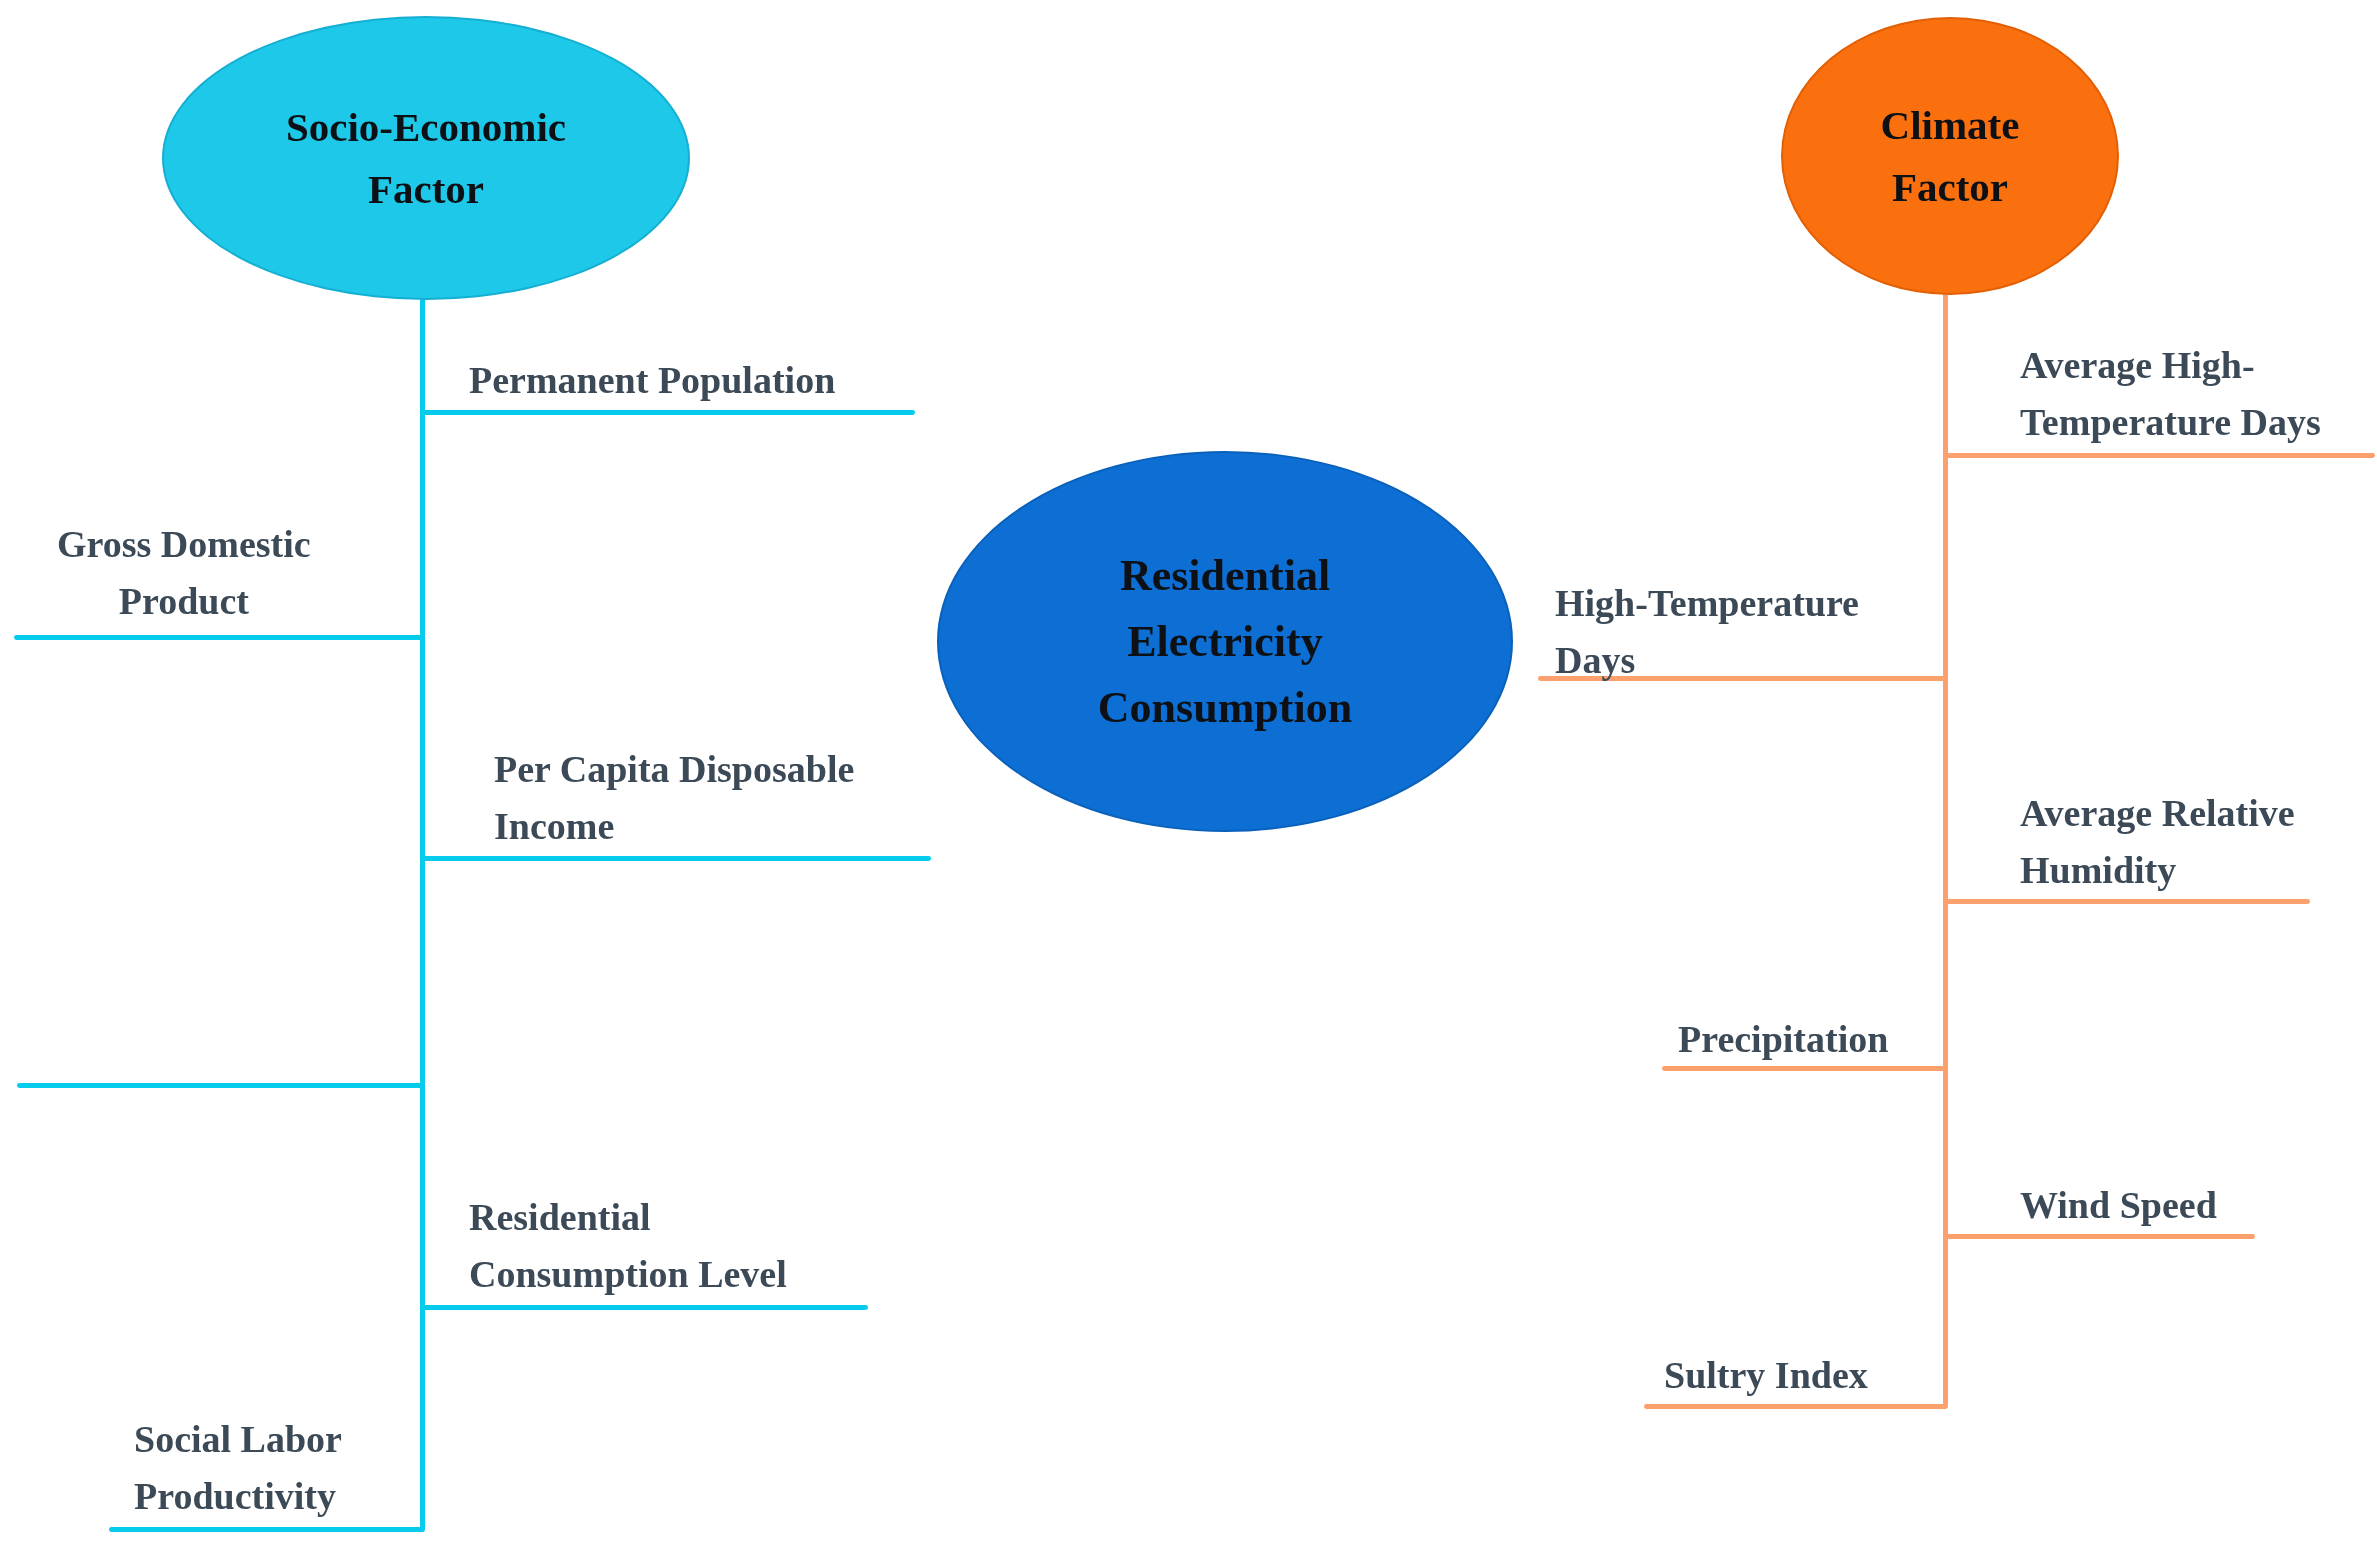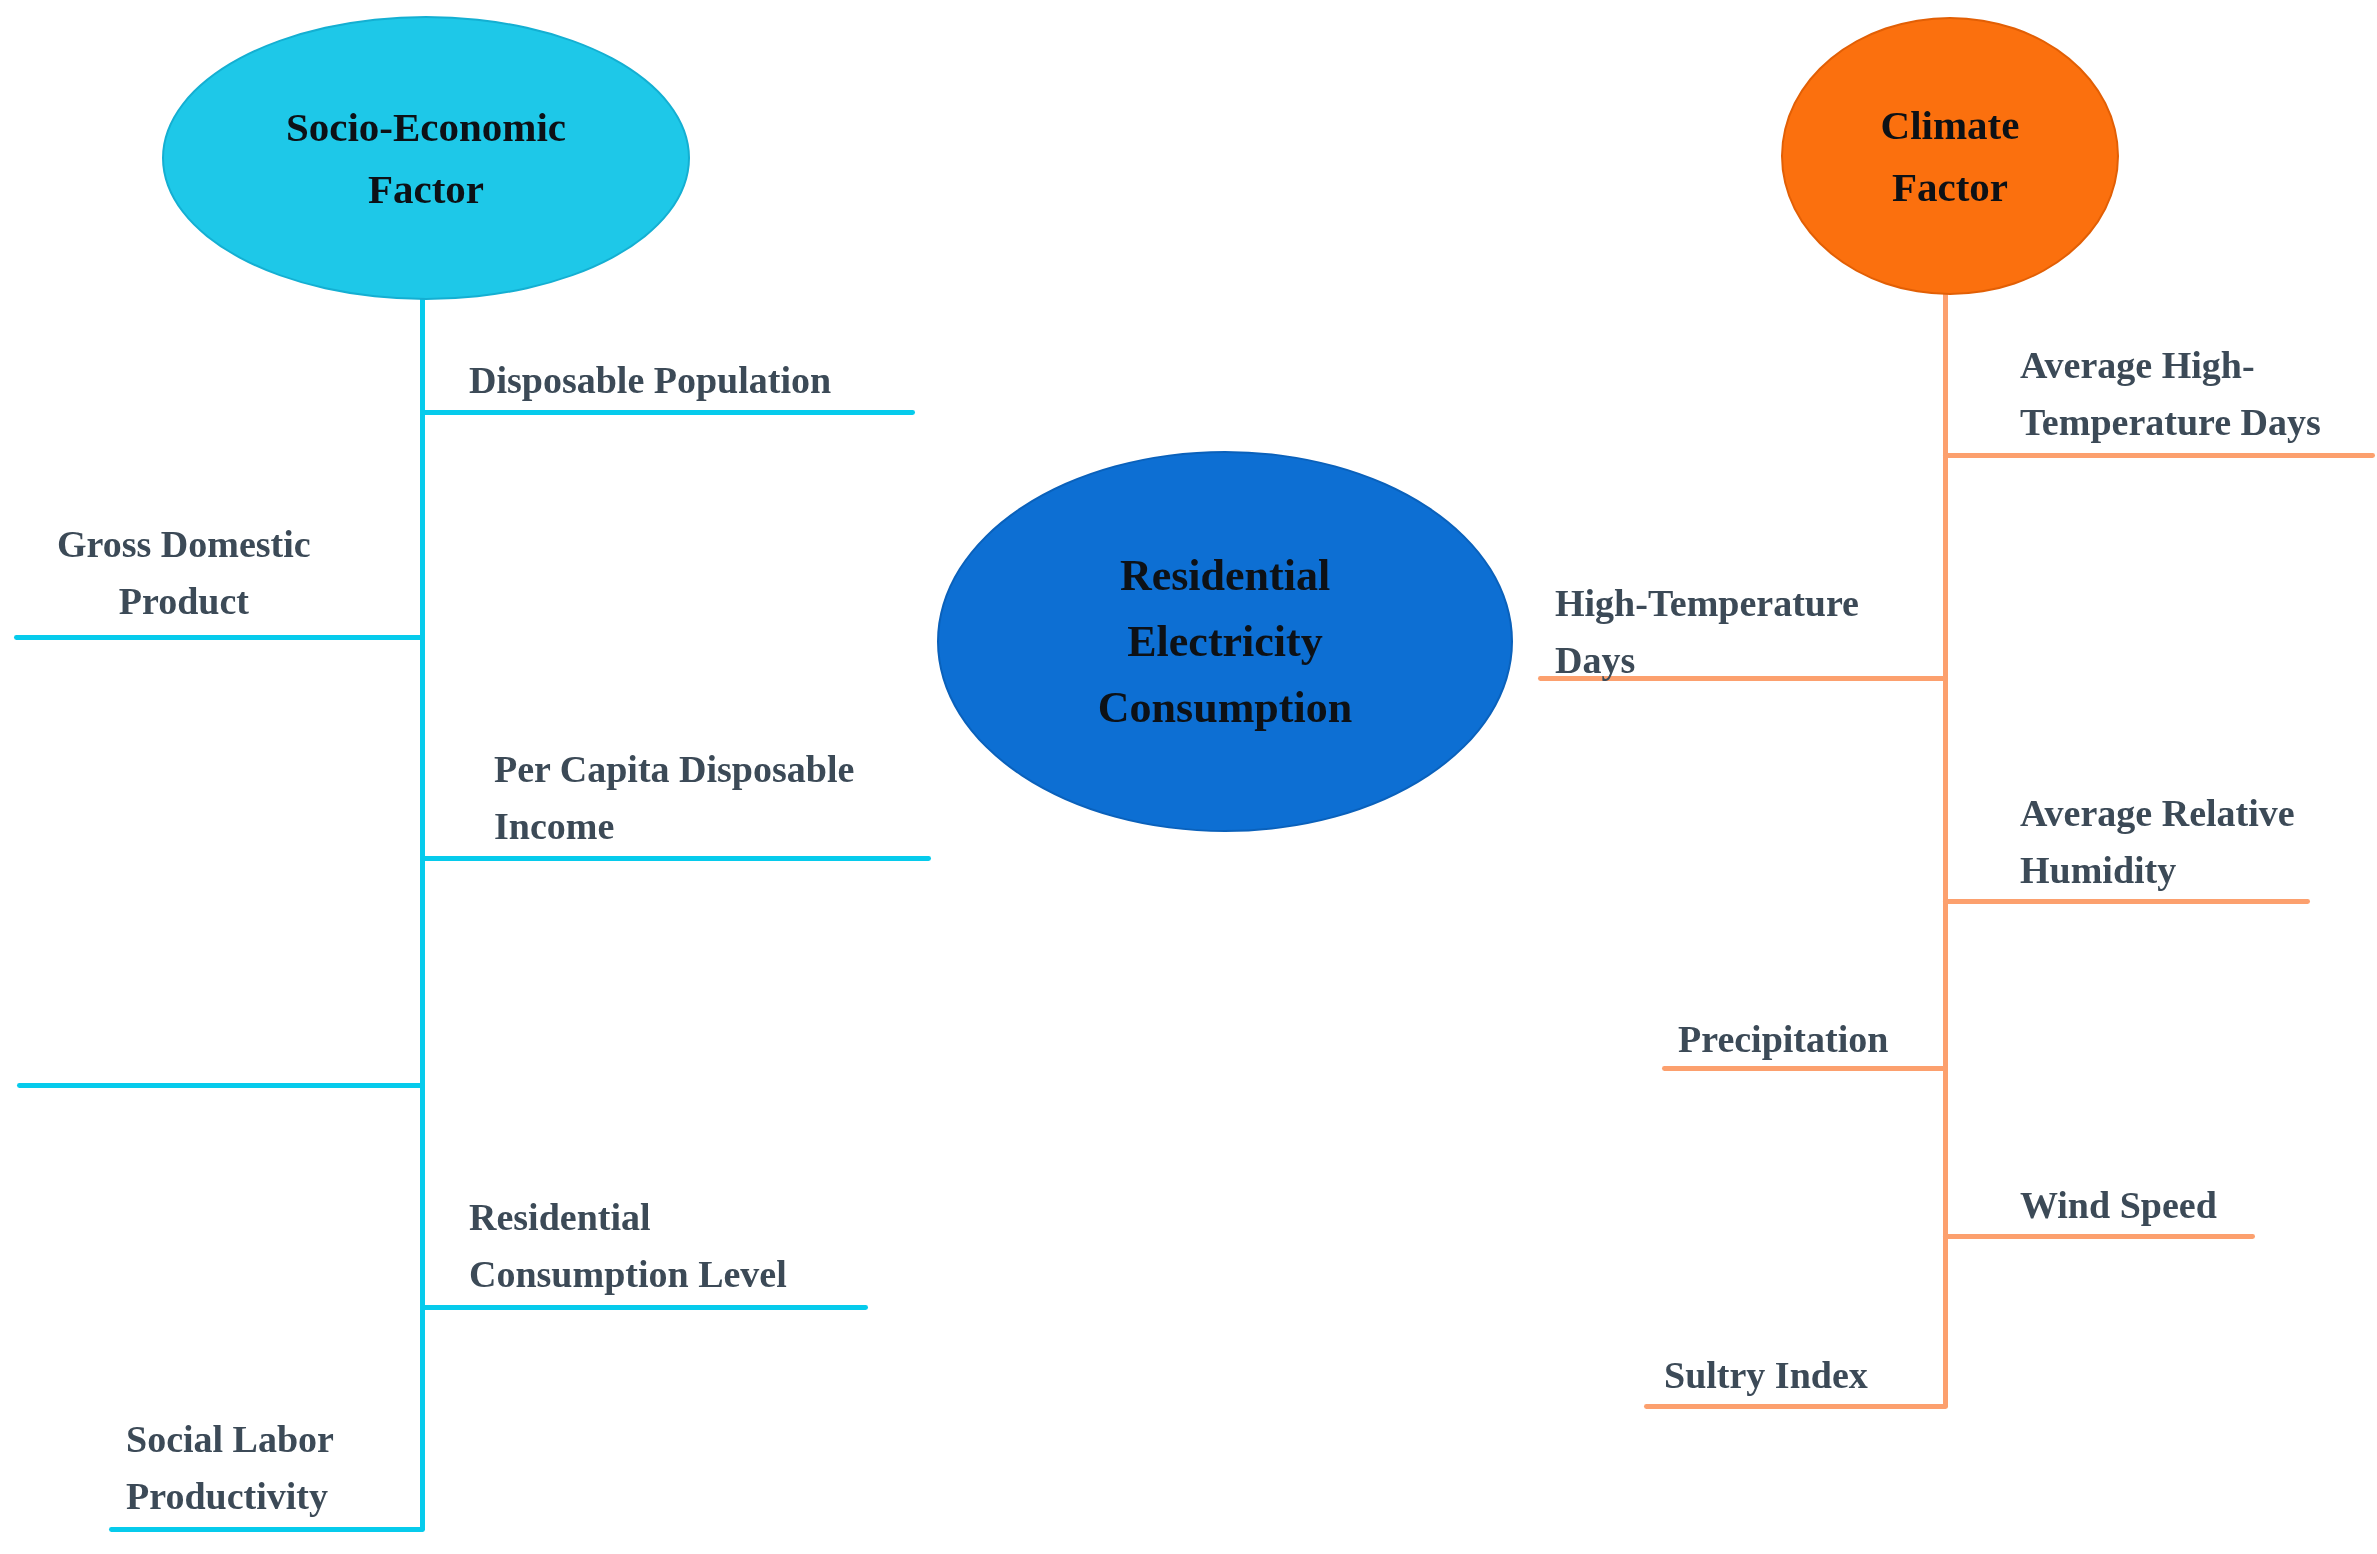--- a/index.html
+++ b/index.html
@@ -86,40 +86,40 @@
 
   <div class="node node-center">
     <div>
       <div>Residential</div>
       <div>Electricity</div>
       <div>Consumption</div>
     </div>
   </div>
 
   <div class="lbl" style="left:469px;top:352px;">
-    <div>Disposable Population</div>
+    <div>Permanent Population</div>
   </div>
 
   <div class="lbl" style="left:57px;top:516px;text-align:center;">
     <div>Gross Domestic</div>
     <div>Product</div>
   </div>
 
   <div class="lbl" style="left:494px;top:741px;">
     <div>Per Capita Disposable</div>
     <div>Income</div>
   </div>
 
 
   <div class="lbl" style="left:469px;top:1189px;">
     <div>Residential</div>
     <div>Consumption Level</div>
   </div>
 
-  <div class="lbl" style="left:126px;top:1411px;">
+  <div class="lbl" style="left:134px;top:1411px;">
     <div>Social Labor</div>
     <div>Productivity</div>
   </div>
 
   <div class="lbl" style="left:2020px;top:337px;">
     <div>Average High-</div>
     <div>Temperature Days</div>
   </div>
 
   <div class="lbl" style="left:1555px;top:560px;margin-top:15px;">

